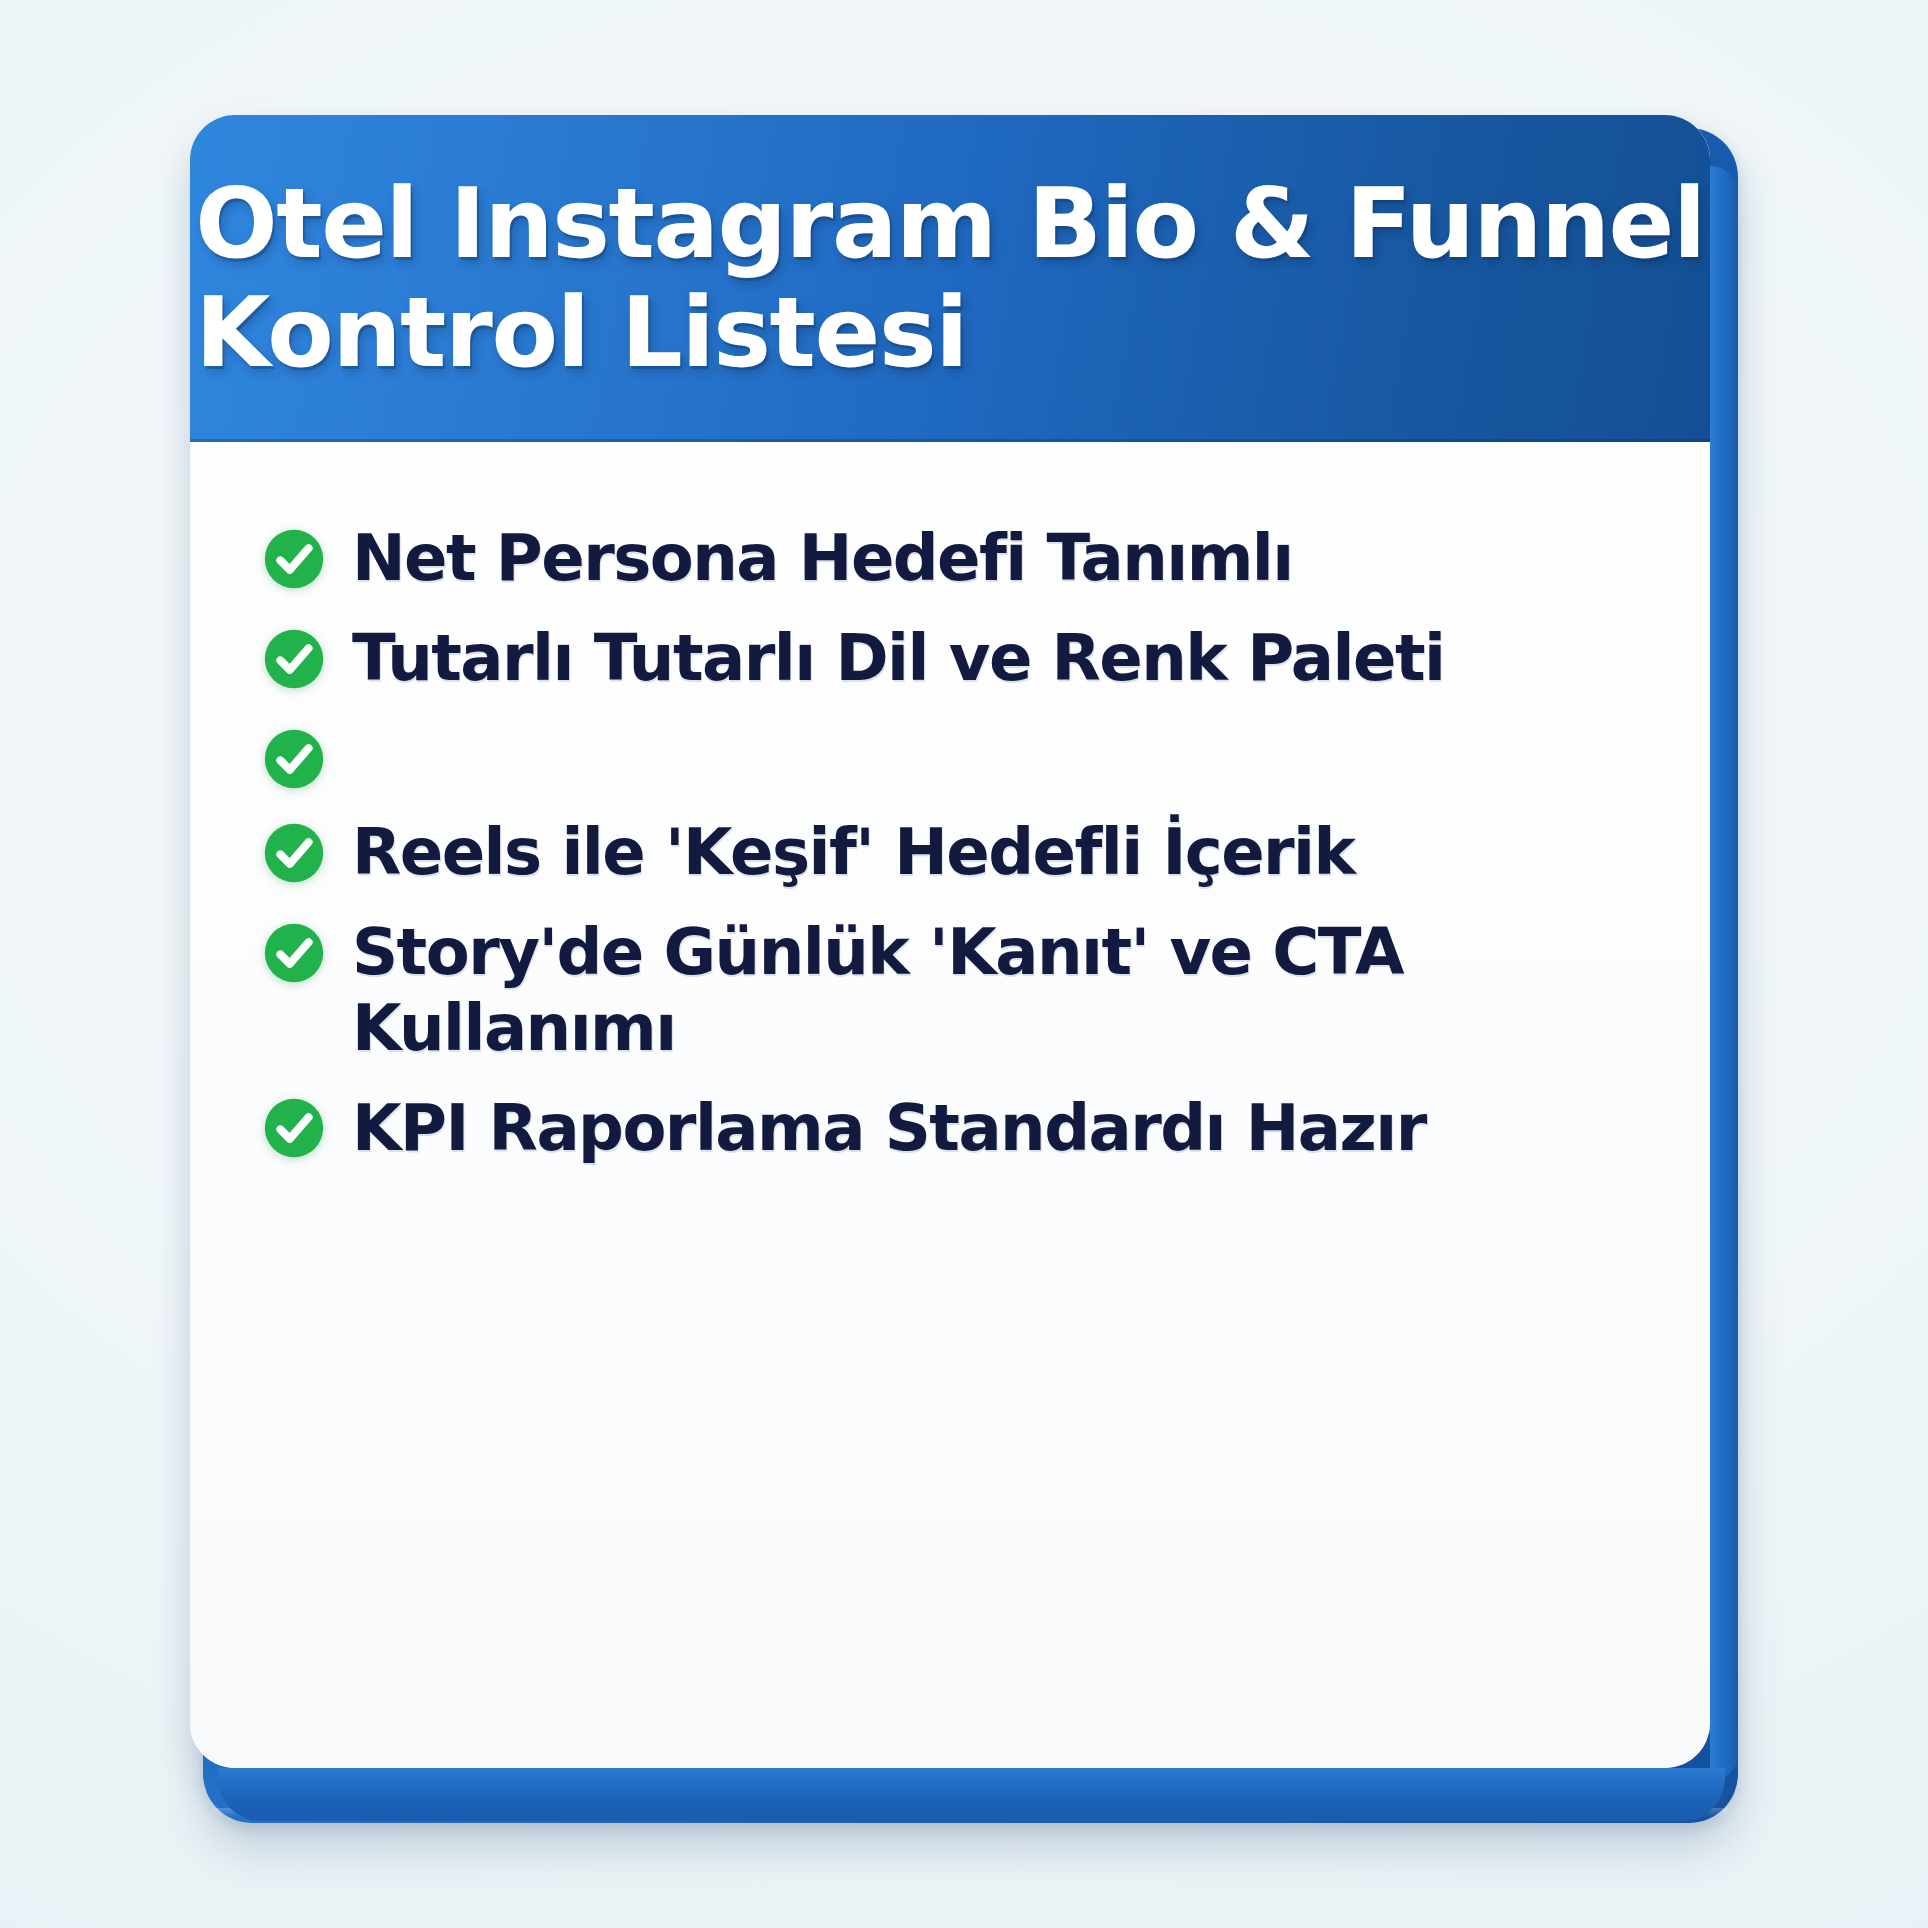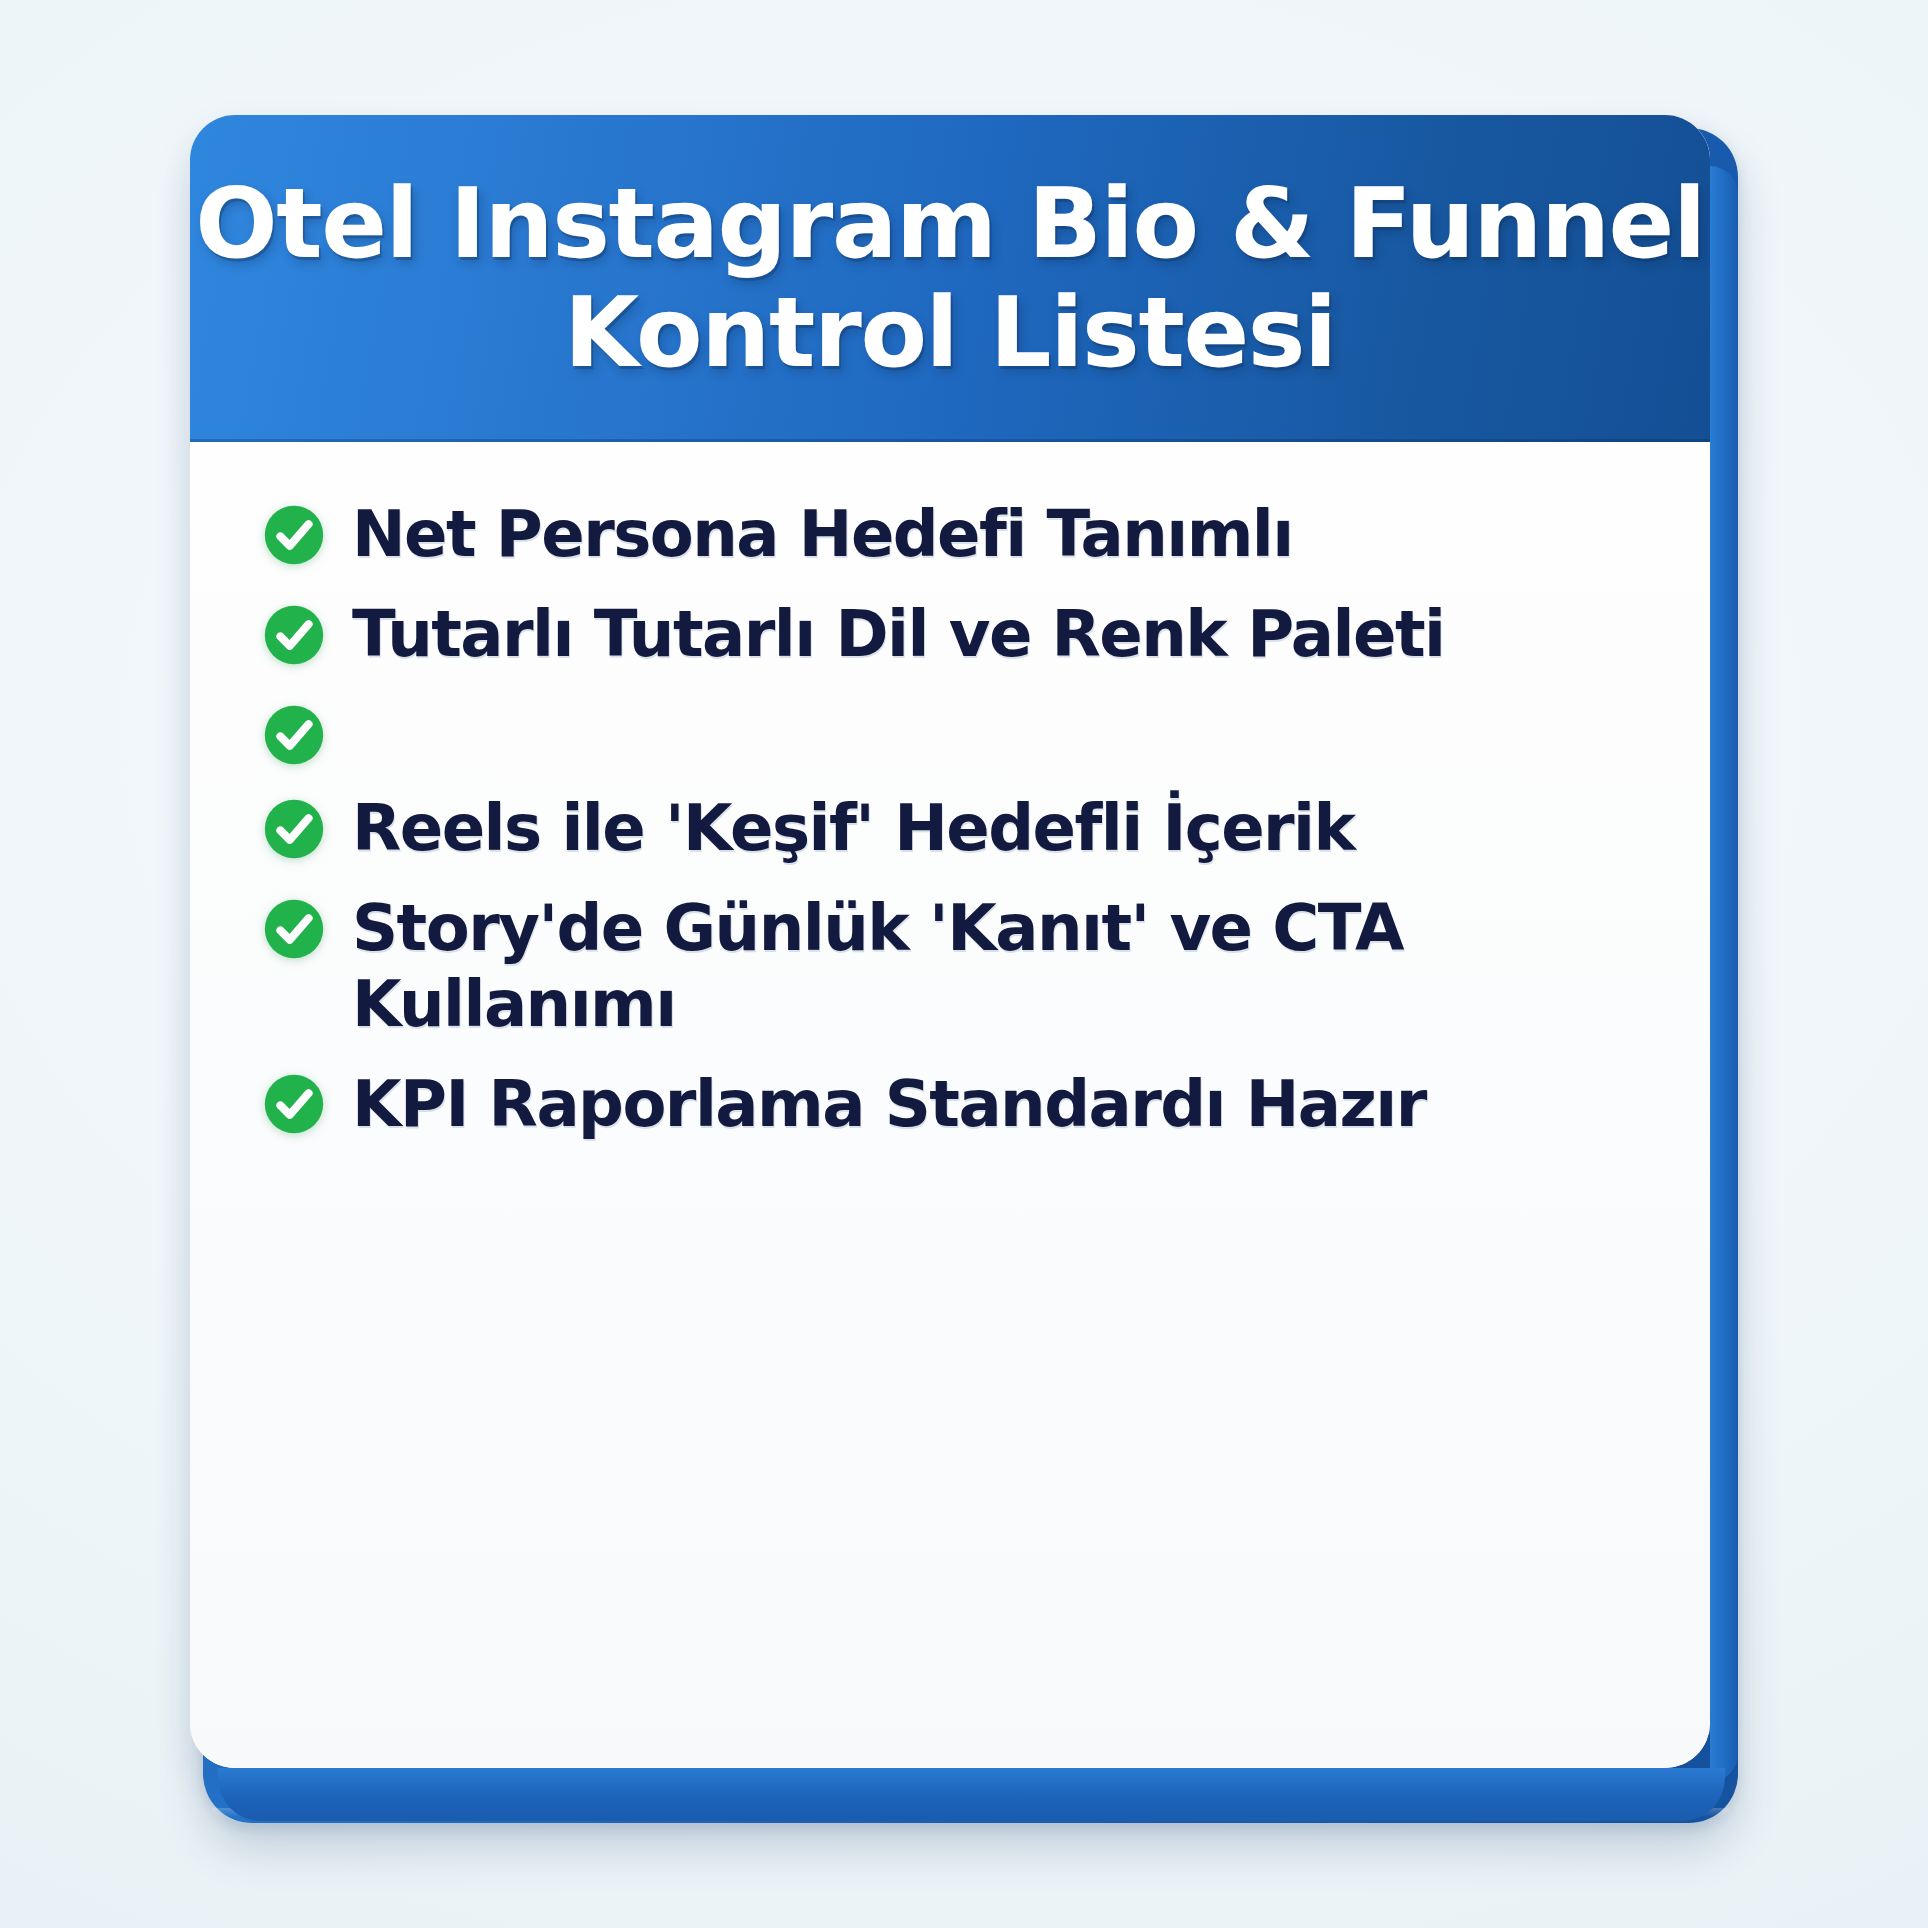--- a/index.html
+++ b/index.html
@@ -80,21 +80,20 @@
   }
   #card-header::after {
     content: "";
     position: absolute;
     left: 0; right: 0; bottom: 0;
     height: 2.8px;
     background: rgba(10, 45, 90, 0.30);
   }
 
   #title {
-    text-align: center;
     color: #ffffff;
     font-family: "DejaVu Sans", sans-serif;
     font-weight: bold;
     font-size: 97px;
     line-height: 1.12;
     letter-spacing: -1.4px;
     text-shadow:
       1.9px 2.8px 0 rgba(12, 45, 90, 0.30),
       3.8px 5.6px 9.4px rgba(10, 40, 80, 0.25);
     text-rendering: geometricPrecision;
@@ -104,20 +103,21 @@
     white-space: nowrap;
   }
 
   
   #card-body {
     position: relative;
     height: calc(1653px - 327px);
     background: linear-gradient(180deg, #fefefe 0%, #fbfcfd 55%, #f7f9fb 100%);
     padding: 55px 55px 38px 72px;
     box-sizing: border-box;
+    margin-top: 24px;
   }
 
   .list {
     display: flex;
     flex-direction: column;
     gap: 24.5px;
   }
 
   .item {
     display: flex;

